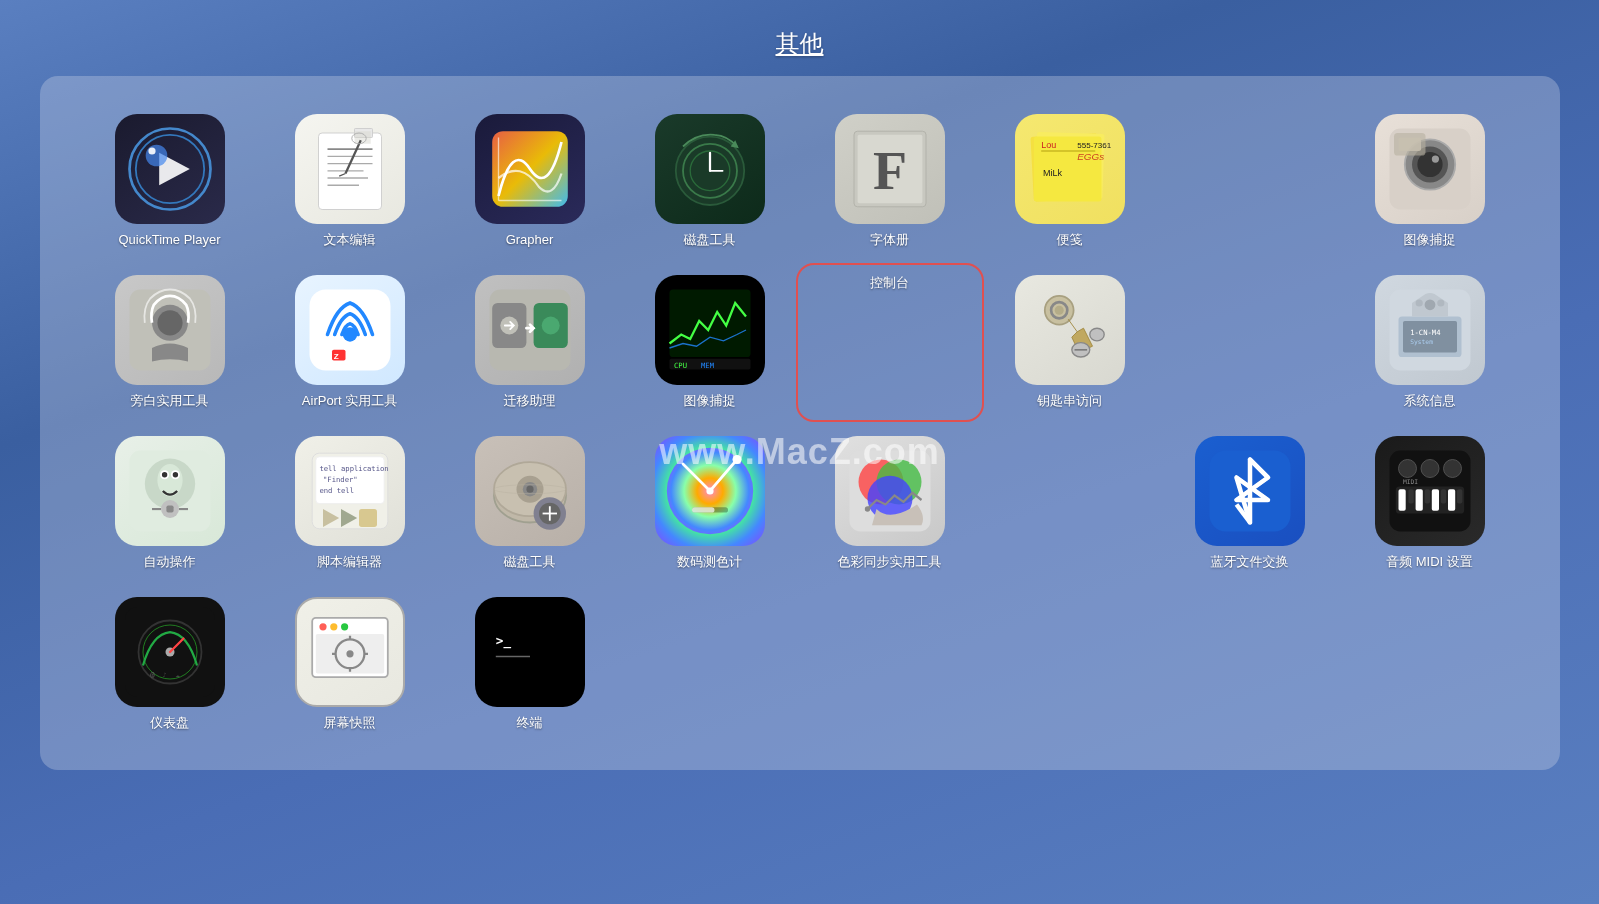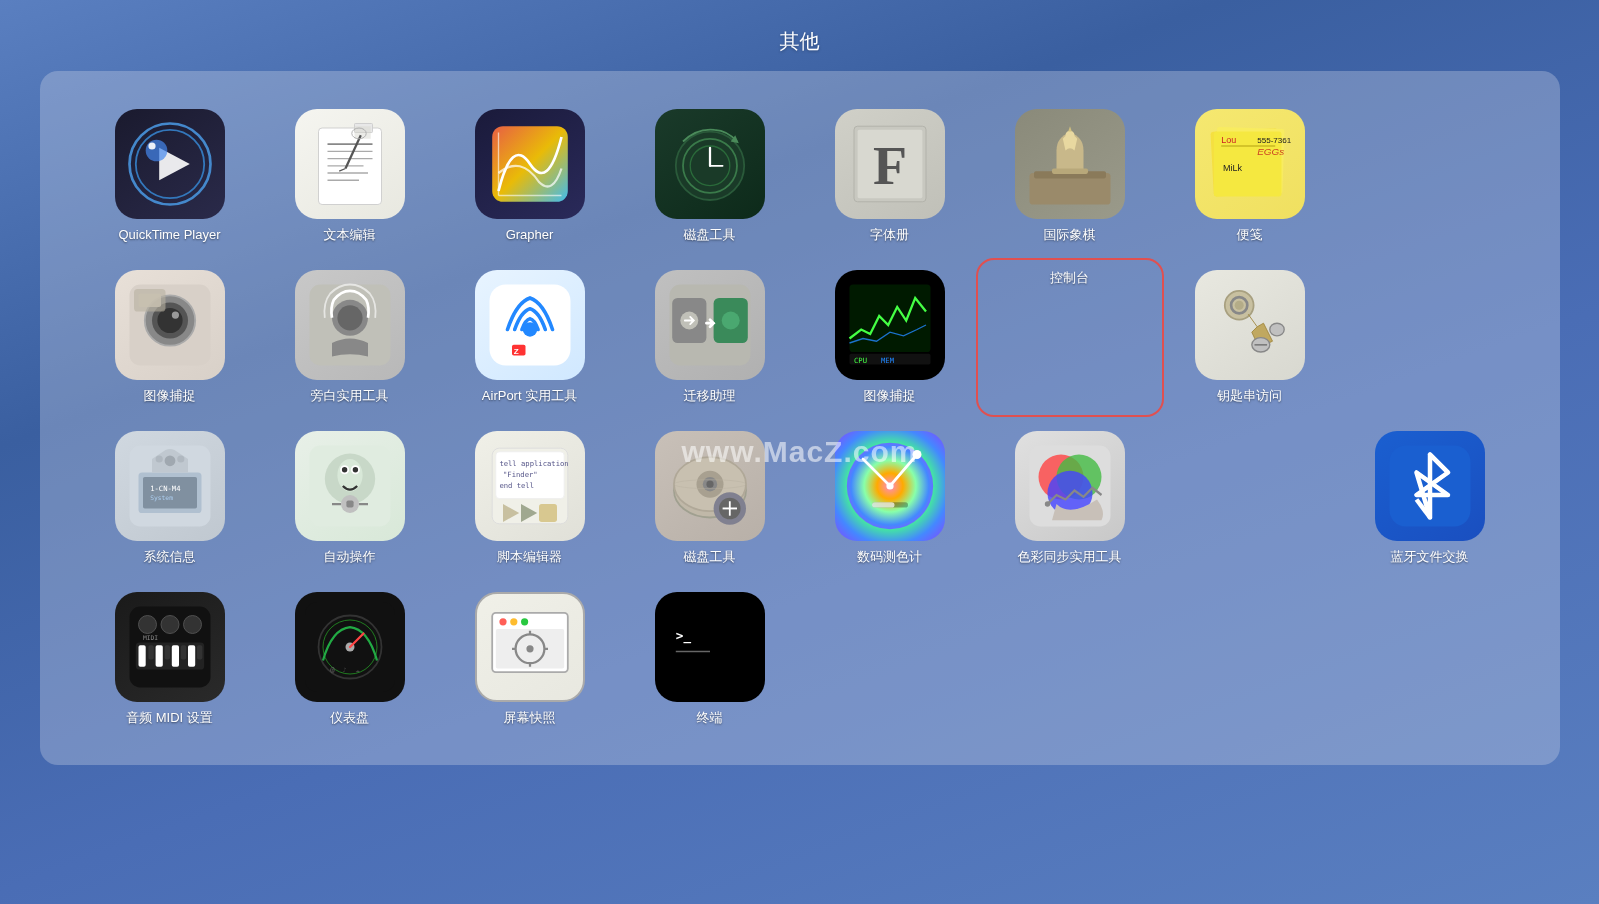--- a/index.html
+++ b/index.html
@@ -9,25 +9,26 @@
       background: linear-gradient(160deg, #5a7fc0 0%, #3a5fa0 30%, #4a6db5 60%, #5a7fc0 100%);
       font-family: -apple-system, 'PingFang SC', 'Helvetica Neue', sans-serif;
       overflow: hidden;
       display: flex;
       flex-direction: column;
       align-items: center;
       justify-content: flex-start;
     }
     .page-title {
       color: white;
-      font-size: 20px;
+      font-size: 24px;
       font-weight: 500;
       margin-top: 28px;
       margin-bottom: 16px;
       text-shadow: 0 1px 3px rgba(0,0,0,0.3);
+      text-decoration: underline;
     }
     .launchpad-container {
       background: rgba(200, 210, 230, 0.35);
       border-radius: 18px;
       padding: 30px 40px;
       width: 1520px;
       display: flex;
       flex-direction: column;
       gap: 10px;
     }
@@ -231,21 +232,21 @@
       background: #000000;
       border-radius: 22px;
     }
 
     .watermark {
       position: fixed;
       top: 50%;
       left: 50%;
       transform: translate(-50%, -50%);
       color: rgba(255,255,255,0.55);
-      font-size: 30px;
+      font-size: 36px;
       font-weight: bold;
       pointer-events: none;
       z-index: 100;
       white-space: nowrap;
       letter-spacing: 1px;
     }
   </style>
 </head>
 <body>
 
@@ -320,34 +321,20 @@
       </div>
       <div class="app-item">
         <div class="app-icon icon-fontbook">
           <svg viewBox="0 0 100 100" width="90" height="90">
         <rect x="10" y="8" width="80" height="84" rx="4" fill="#c8c8c0" stroke="#b0b0a8" stroke-width="1"></rect>
         <rect x="14" y="12" width="72" height="76" rx="2" fill="#d8d8d0"></rect>
         <text x="50" y="72" font-size="62" font-family="Georgia, serif" font-weight="bold" text-anchor="middle" fill="#555">F</text>
       </svg>
         </div>
         <span class="app-label">字体册</span>
-      </div>
-      <div class="app-item">
-        <div class="app-icon icon-chess">
-          <svg viewBox="0 0 100 100" width="90" height="90">
-        <rect x="5" y="60" width="90" height="35" rx="4" fill="#9a8a6a"></rect>
-        <rect x="10" y="58" width="80" height="8" rx="2" fill="#8a7a5a"></rect>
-        <path d="M35 58 L35 35 Q35 20 50 15 Q65 20 65 35 L65 58 Z" fill="#c8b88a"></path>
-        <path d="M42 22 Q50 12 58 22 L55 35 Q50 30 45 35 Z" fill="#e8d8a0"></path>
-        <circle cx="50" cy="18" r="5" fill="#e8d8a0"></circle>
-        <rect x="30" y="55" width="40" height="6" rx="2" fill="#b8a87a"></rect>
-        <polygon points="48,14 50,8 52,14" fill="#d0c080"></polygon>
-      </svg>
-        </div>
-        <span class="app-label">国际象棋</span>
       </div>
       <div class="app-item">
         <div class="app-icon icon-stickies">
           <svg viewBox="0 0 100 100" width="90" height="90">
         <rect x="8" y="12" width="75" height="72" rx="3" fill="#f5e040" transform="rotate(-3,50,50)"></rect>
         <rect x="12" y="10" width="75" height="72" rx="3" fill="#f8ec60" transform="rotate(2,50,50)"></rect>
         <rect x="10" y="14" width="75" height="72" rx="3" fill="#f5e840"></rect>
         <line x1="18" y1="30" x2="78" y2="30" stroke="#c8b820" stroke-width="1.5"></line>
         <text x="18" y="27" font-size="10" fill="#cc2222" font-family="sans-serif">Lou</text>
         <text x="58" y="27" font-size="9" fill="#222" font-family="sans-serif">555-7361</text>

